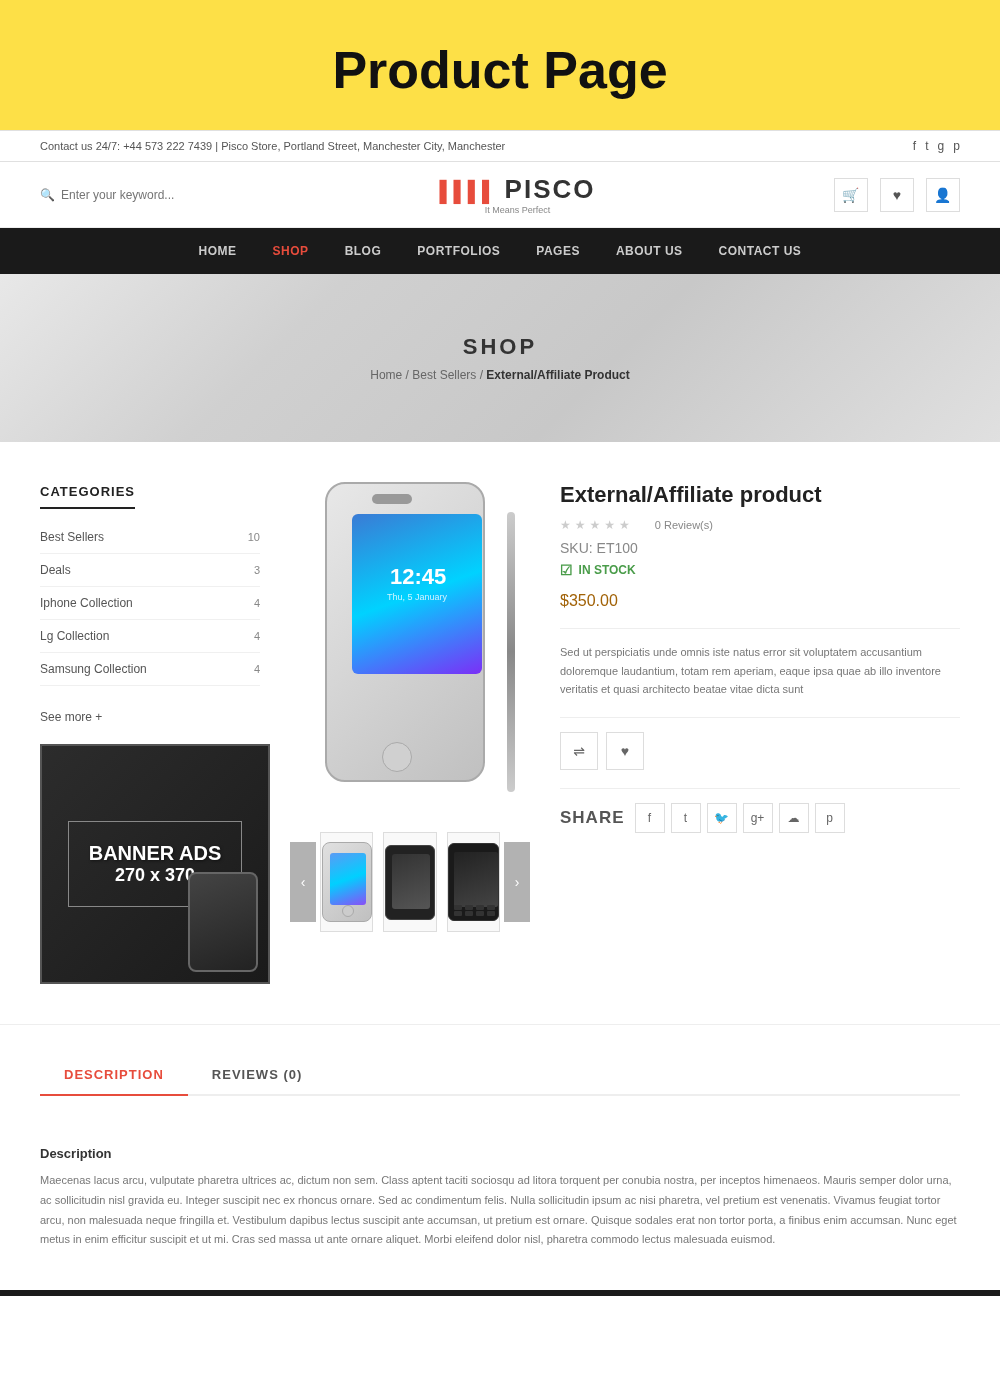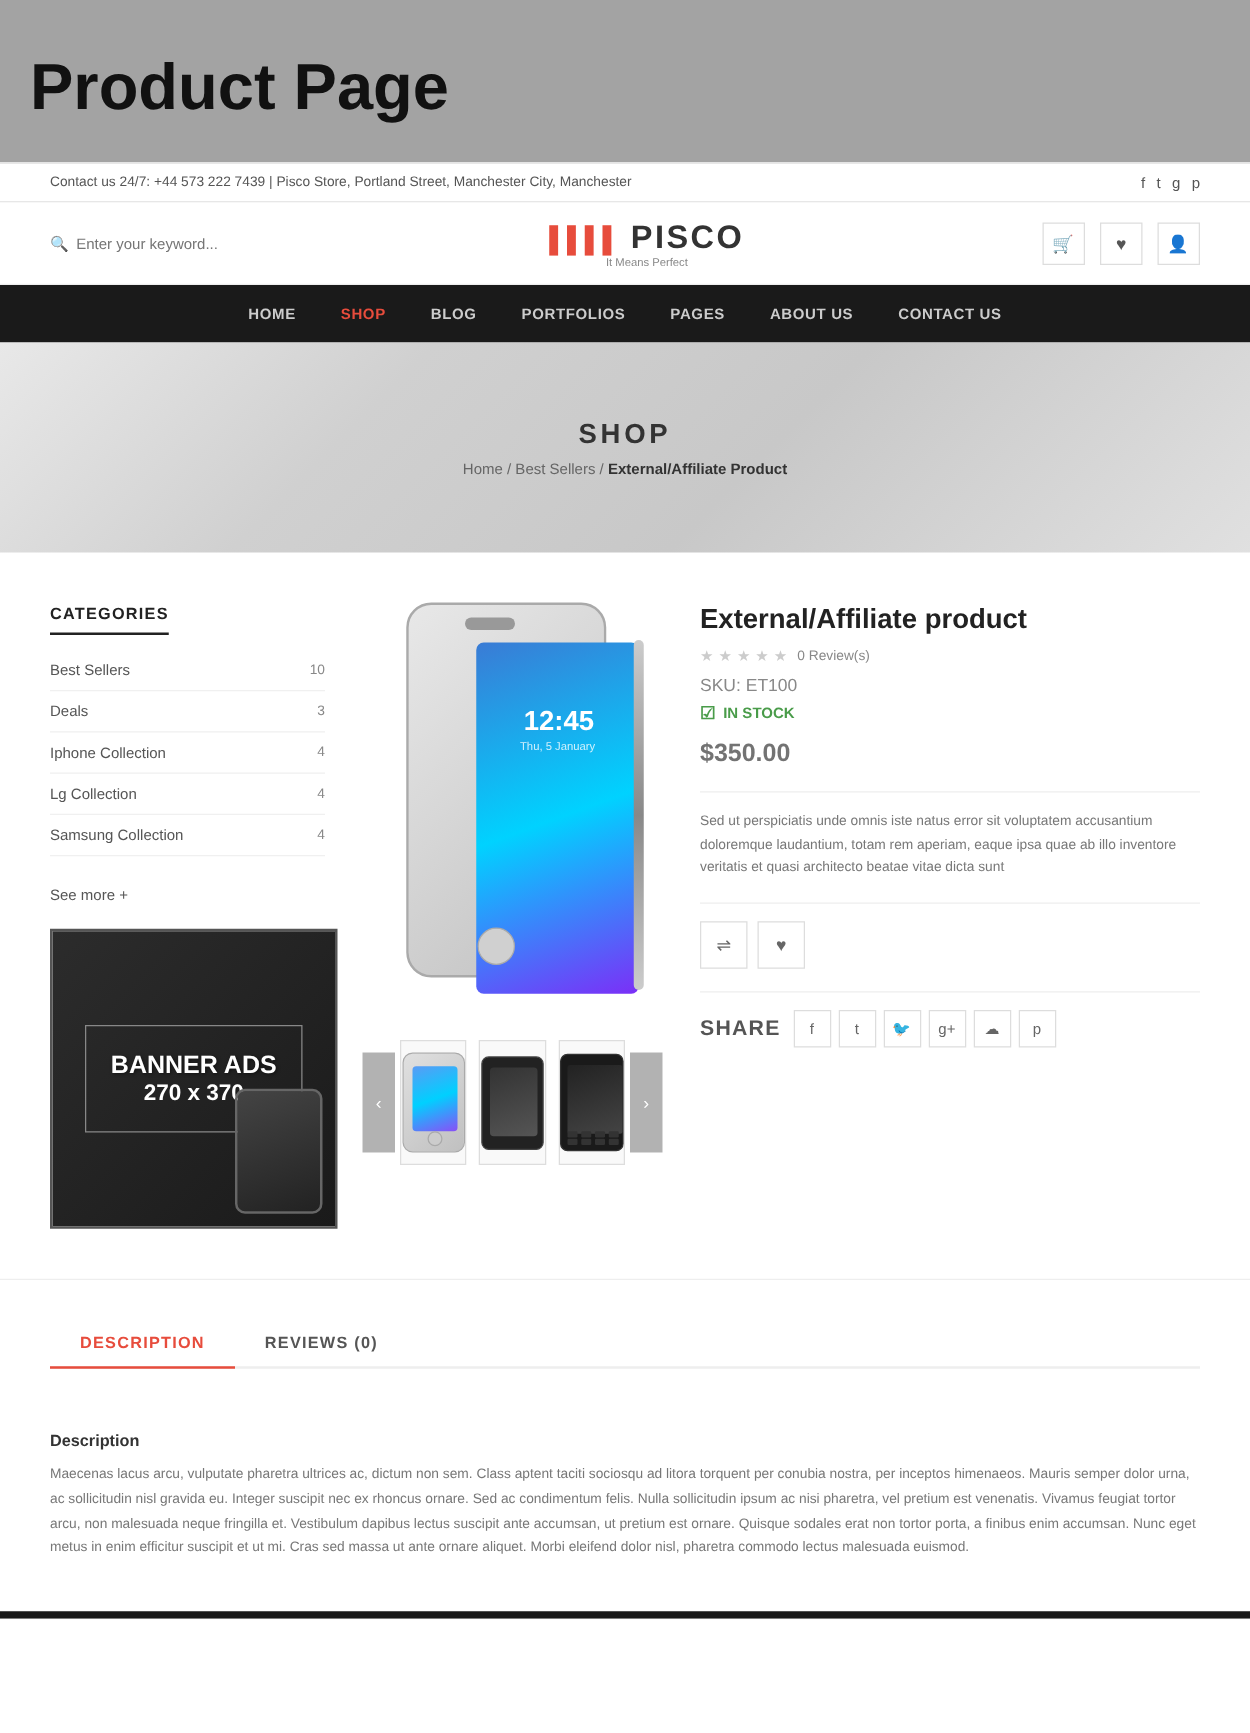--- a/index.html
+++ b/index.html
@@ -1,22 +1,22 @@
 <!DOCTYPE html>
 <html><head>
   <meta charset="utf-8">
   <style>
     * { margin: 0; padding: 0; box-sizing: border-box; }
     body { font-family: Arial, sans-serif; background: #fff; width: 1000px; }
 
     
     .page-title-section {
-      text-align: left;
-      padding: 40px 24px 30px;
-      background: #a3a3a3;
+      text-align: center;
+      padding: 40px 36px 30px;
+      background: #fde047;
     }
     .page-title-section h1 {
       font-size: 52px;
       font-weight: 900;
       color: #111;
     }
 
     
     .top-bar {
       background: #fff;
@@ -252,27 +252,26 @@
       height: 300px;
       background: linear-gradient(135deg, #e8e8e8, #c0c0c0);
       border-radius: 20px;
       border: 2px solid #aaa;
       position: absolute;
       left: 10px;
       top: 0;
     }
     .phone-screen {
       width: 130px;
-      height: 281px;
+      height: 160px;
       background: linear-gradient(160deg, #3a7bd5, #00d2ff, #7b2ff7);
       border-radius: 6px;
       position: absolute;
       left: 25px;
       top: 30px;
-      margin-left: 29px;
     }
     .phone-time {
       position: absolute;
       left: 38px;
       top: 50px;
       color: #fff;
       font-size: 22px;
       font-weight: 700;
     }
     .phone-date {
@@ -323,40 +322,40 @@
     }
     .product-stars {
       display: flex;
       align-items: center;
       gap: 4px;
       margin-bottom: 8px;
       font-size: 12px;
       color: #aaa;
     }
     .star { color: #ccc; font-size: 12px; }
-    .review-count { color: #888; font-size: 11px; margin-left: 4px; }
+    .review-count { color: #888; font-size: 11px; margin-left: 21px; }
     .product-sku {
       font-size: 14px;
       color: #888;
       margin-bottom: 6px;
     }
     .product-stock {
       display: flex;
       align-items: center;
       gap: 6px;
       font-size: 12px;
       color: #4a9c4a;
       font-weight: 600;
       margin-bottom: 14px;
     }
     .stock-icon { color: #4a9c4a; font-size: 14px; }
     .product-price {
-      font-size: 20px;
-      font-weight: 700;
-      color: #737373;
+      font-size: 16px;
+      font-weight: 400;
+      color: #a16207;
       margin-bottom: 18px;
     }
     .product-divider {
       border: none;
       border-top: 1px solid #eee;
       margin: 14px 0;
     }
     .quick-overview-title {
       font-size: 13px;
       font-weight: 700;

